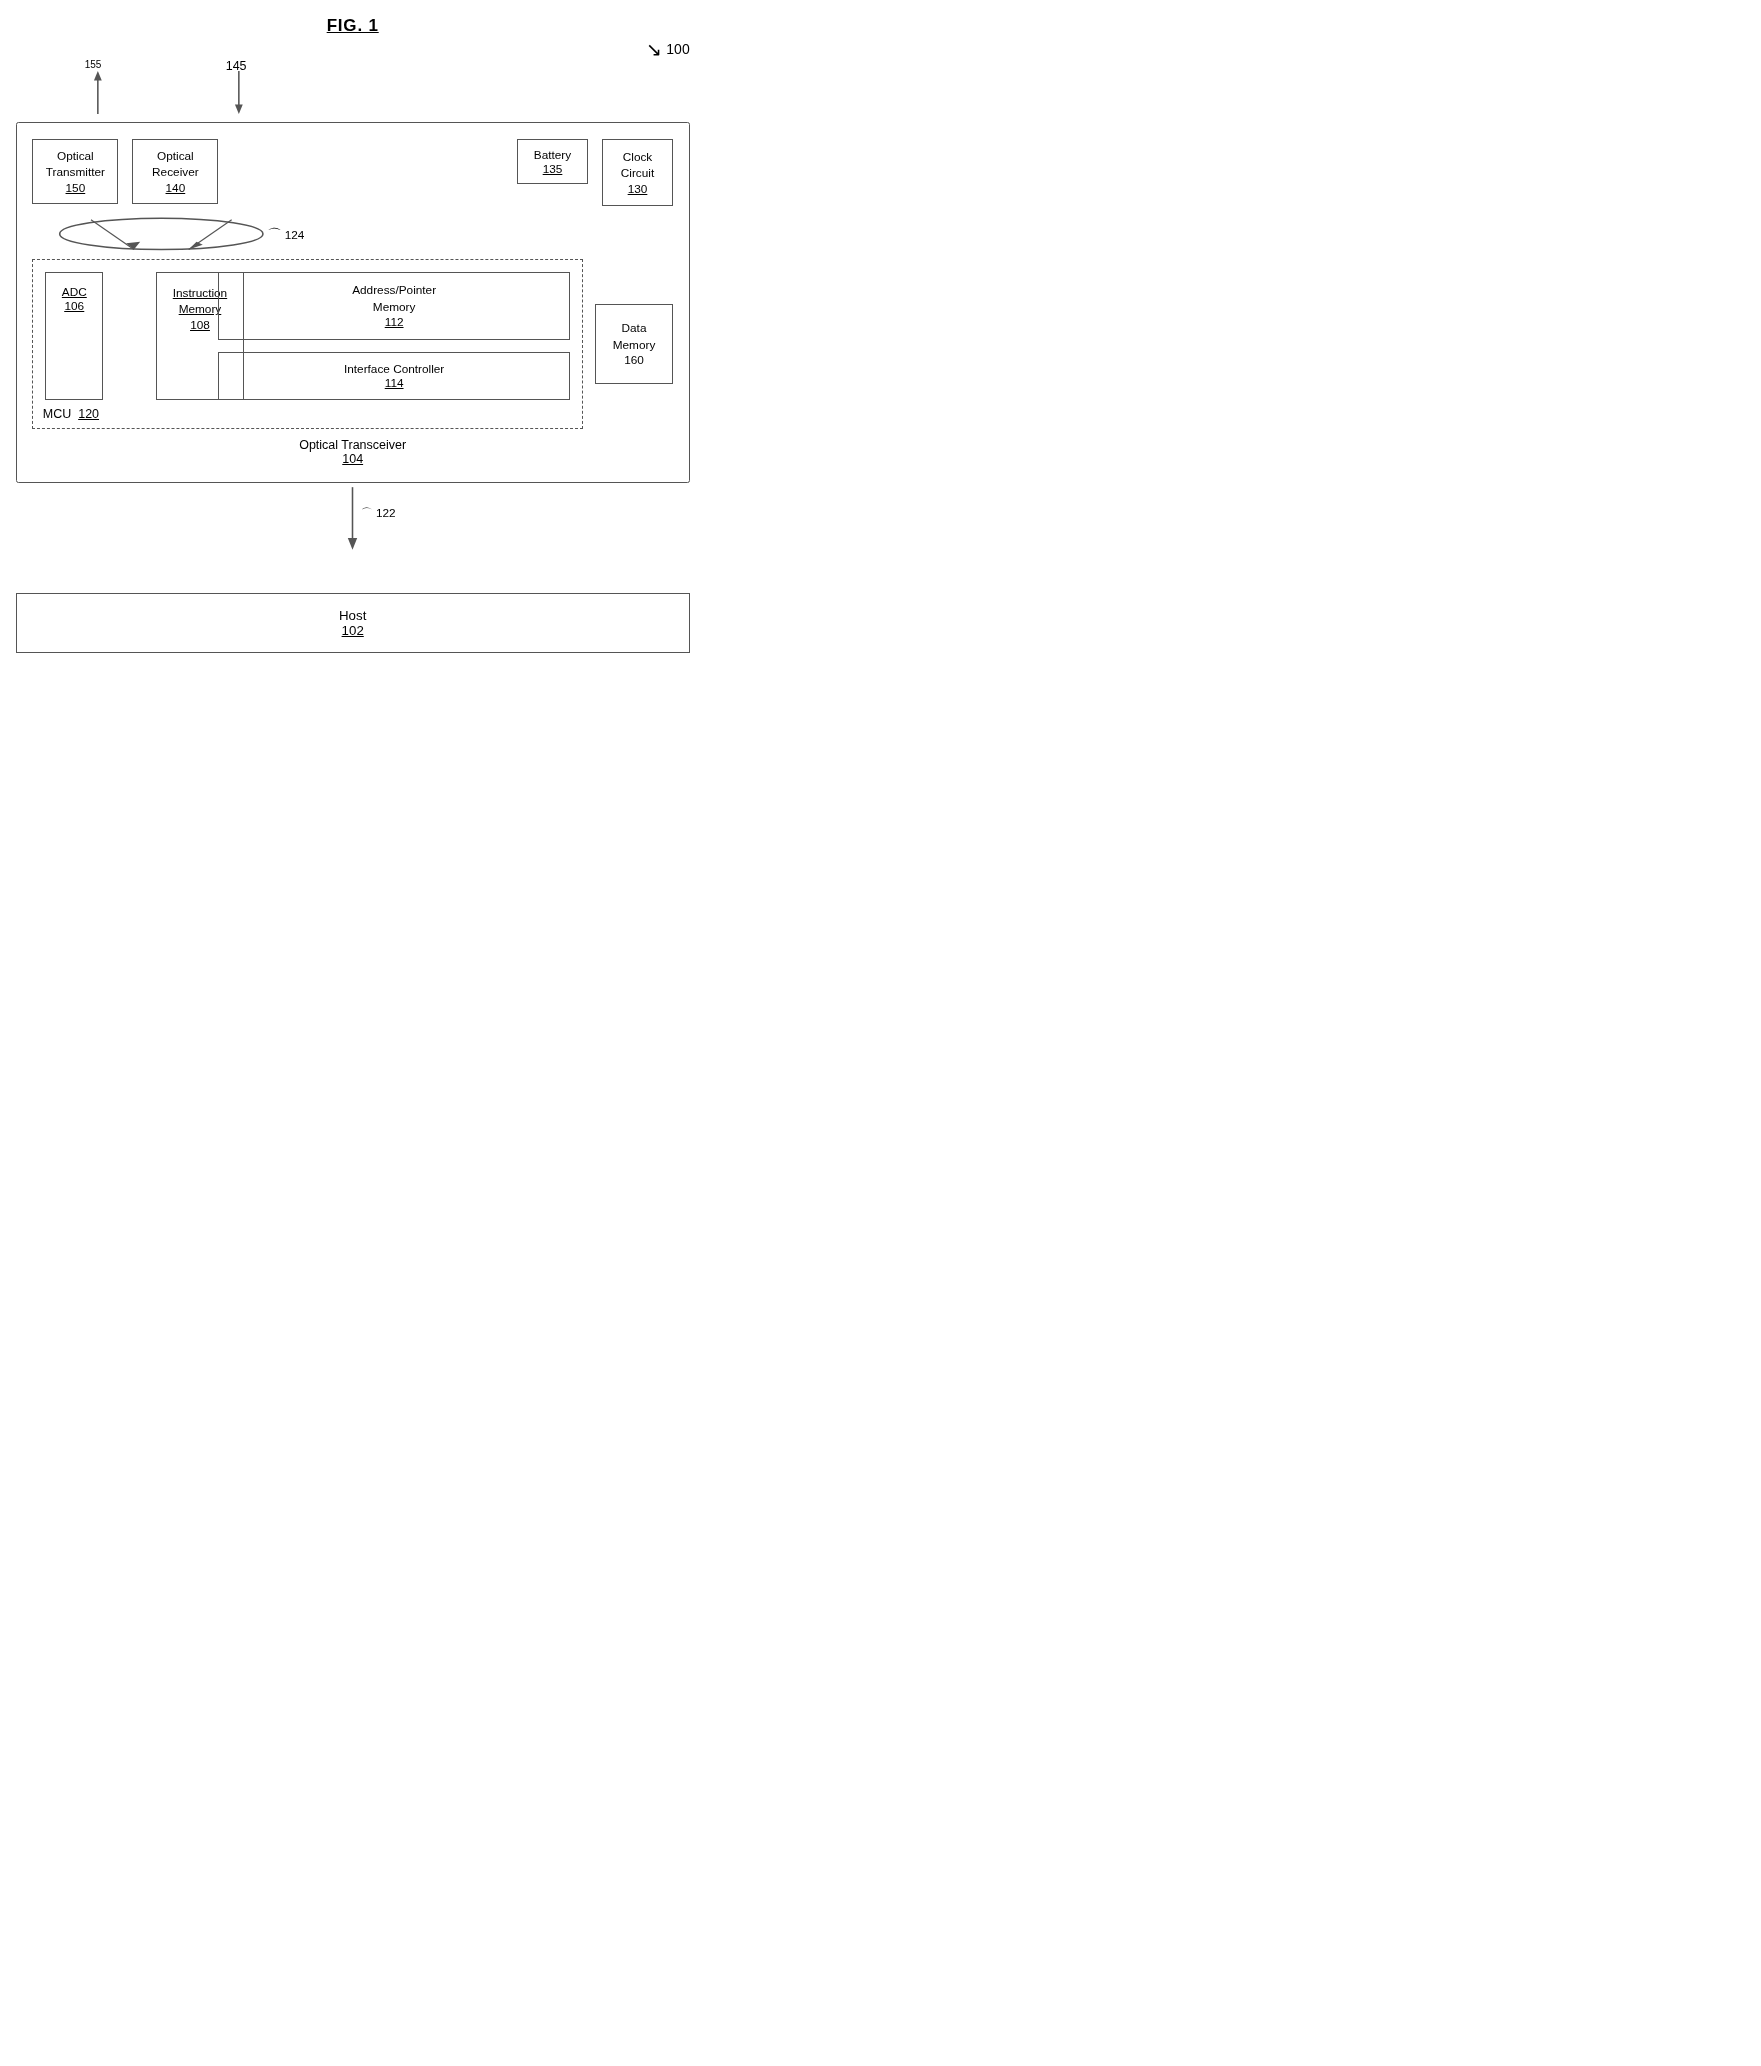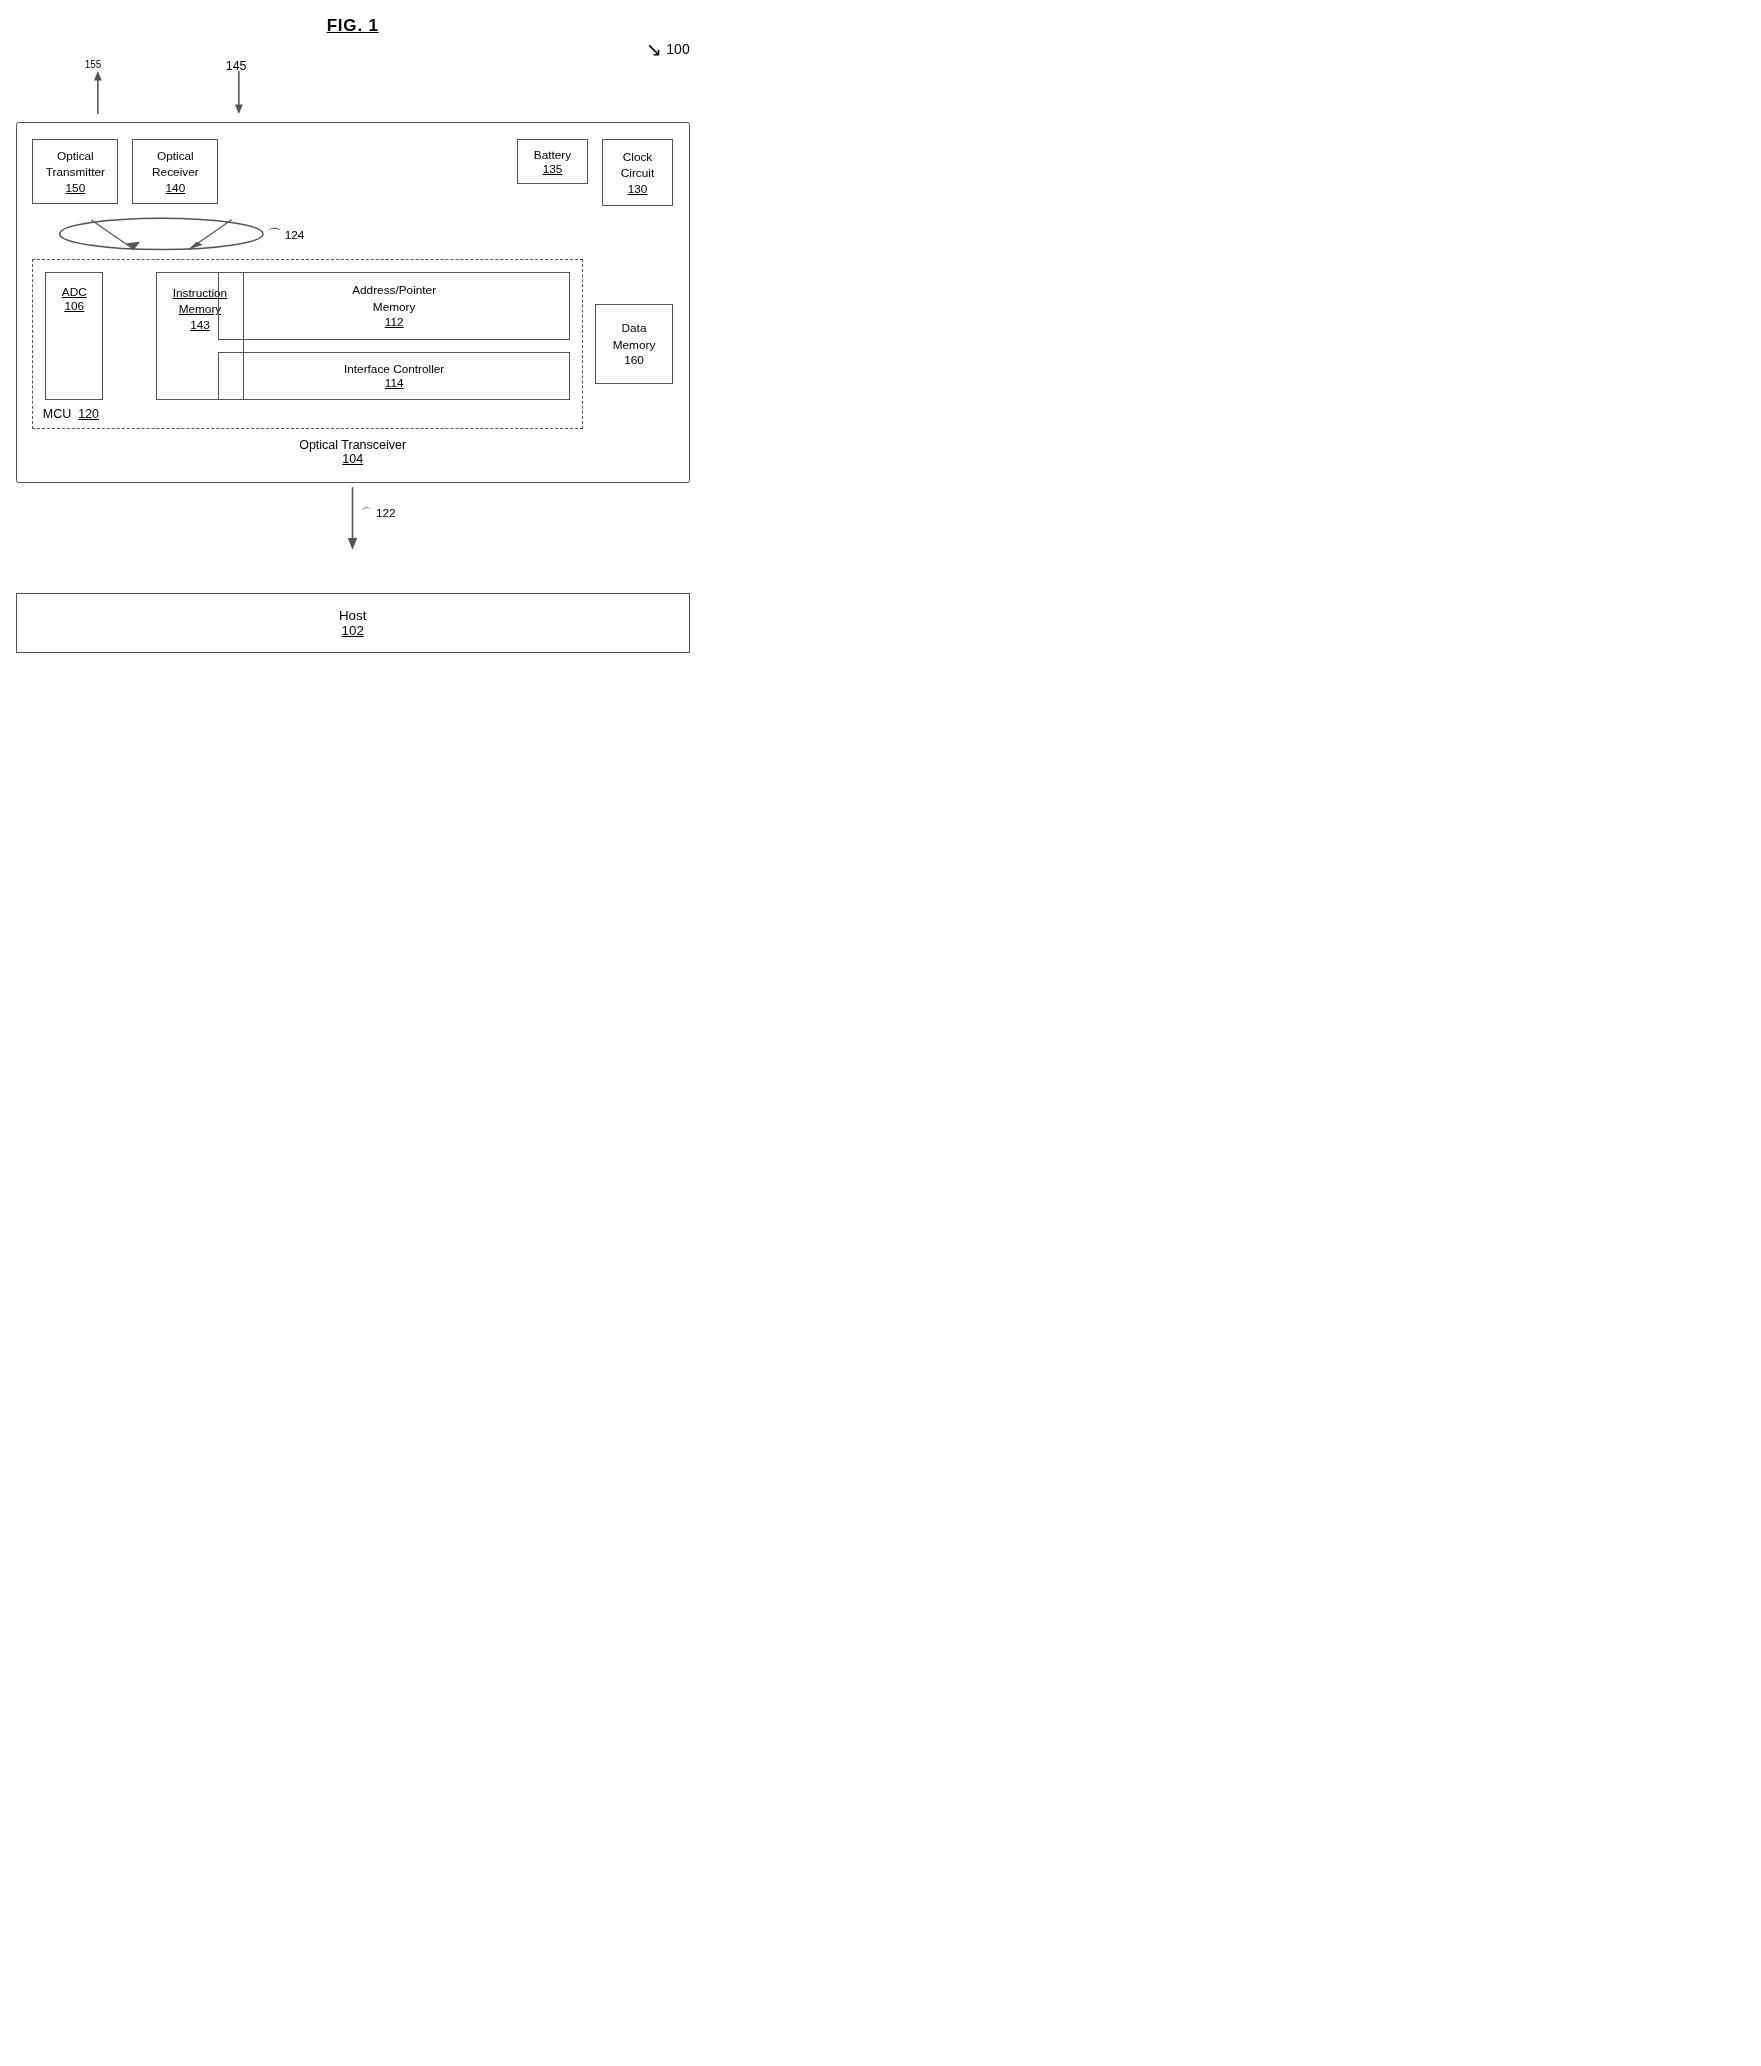--- a/index.html
+++ b/index.html
@@ -123,21 +123,21 @@
 
           <div style="display: flex; flex-direction: row; gap: 19.6px; width: 157px; text-decoration: underline;">
 
             <div style="border: 1.6px solid #555; padding: 11.8px 15.7px; text-align: center;">
               <span style="font-size:11.8px;">ADC</span><br>
               <span style="font-size:11.8px; text-decoration:underline;">106</span>
             </div>
 
             <div style="border: 1.6px solid #555; padding: 11.8px 15.7px; text-align: center; margin-left: 33px;">
               <span style="font-size:11.8px; line-height:1.4;">Instruction<br>Memory</span><br>
-              <span style="font-size:11.8px; text-decoration:underline;">143</span>
+              <span style="font-size:11.8px; text-decoration:underline;">108</span>
             </div>
 
           </div>
 
           <div style="display: flex; flex-direction: column; gap: 11.8px; flex: 1;">
 
 
             <div style="border: 1.6px solid #555; padding: 9.4px 11.8px; text-align:center;">
               <span style="font-size:11.8px; line-height:1.4;">Address/Pointer<br>Memory</span><br>
               <span style="font-size:11.8px; text-decoration:underline;">112</span>

